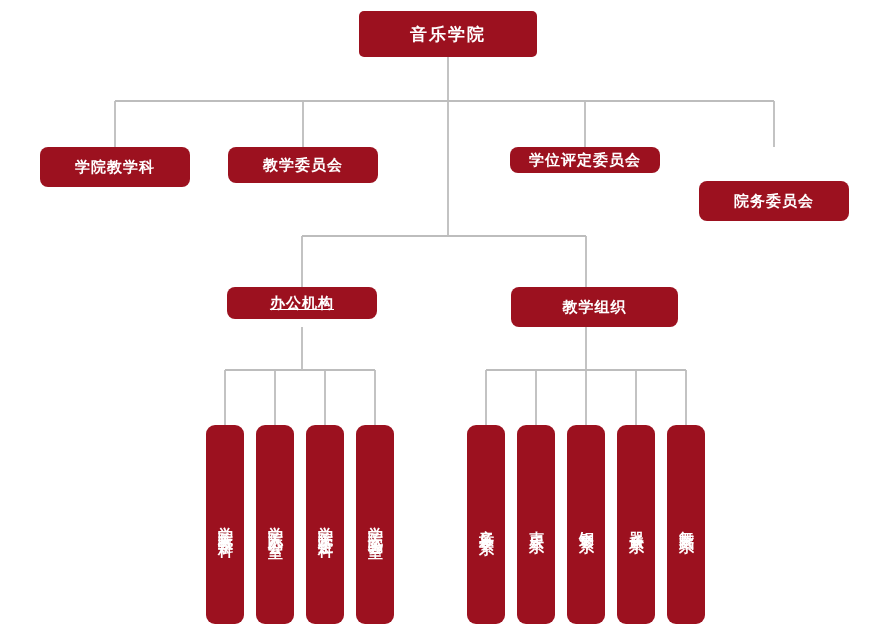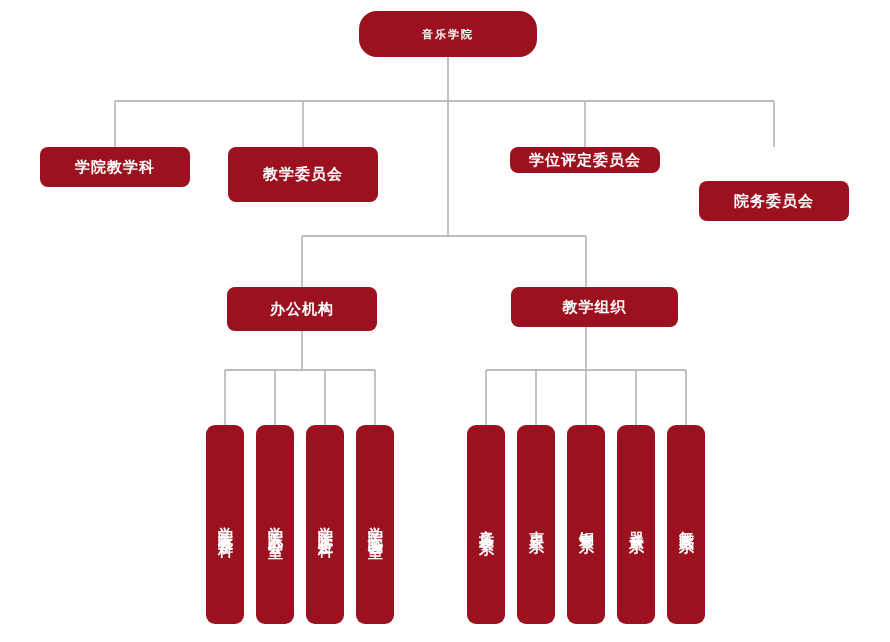--- a/index.html
+++ b/index.html
@@ -34,22 +34,22 @@
     display: flex;
     align-items: center;
     justify-content: center;
     font-weight: bold;
     border-radius: 8px;
     box-sizing: border-box;
     text-align: center;
     white-space: nowrap;
   }
   .node-root {
-    font-size: 11px;
-    border-radius: 18px;
+    font-size: 17px;
+    border-radius: 5px;
     letter-spacing: 2px;
     text-align: center;
   }
   .node-h {
     font-size: 15px;
     letter-spacing: 1px;
   }
   .node-v {
     writing-mode: vertical-rl;
     text-orientation: upright;
@@ -86,25 +86,25 @@
       M486 370 L486 425
       M536 370 L536 425
       M586 370 L586 425
       M636 370 L636 425
       M686 370 L686 425"></path>
   </svg>
 
   <div class="node node-root" style="left:359px; top:11px; width:178px; height:46px;">音乐学院</div>
 
   <div class="node node-h" style="left:40px; top:147px; width:150px; height:40px;">学院教学科</div>
-  <div class="node node-h" style="left:228px; top:147px; width:150px; height:55px;">教学委员会</div>
+  <div class="node node-h" style="left:228px; top:147px; width:150px; height:36px;">教学委员会</div>
   <div class="node node-h" style="left:510px; top:147px; width:150px; height:26px;">学位评定委员会</div>
   <div class="node node-h" style="left:699px; top:147px; width:150px; height:40px;margin-top:34px;">院务委员会</div>
 
-  <div class="node node-h" style="left:227px; top:287px; width:150px; height:44px;">办公机构</div>
+  <div class="node node-h" style="left:227px; top:287px; width:150px; height:32px;text-decoration:underline;">办公机构</div>
   <div class="node node-h" style="left:511px; top:287px; width:167px; height:40px;">教学组织</div>
 
   <div class="node node-v" style="left:206px; top:425px; width:38px; height:199px;">学院教学科</div>
   <div class="node node-v" style="left:256px; top:425px; width:38px; height:199px;">学院办公室</div>
   <div class="node node-v" style="left:306px; top:425px; width:38px; height:199px;">学院学生科</div>
   <div class="node node-v" style="left:356px; top:425px; width:38px; height:199px;">学院实验室</div>
 
   <div class="node node-v" style="left:467px; top:425px; width:38px; height:199px;">音乐学系</div>
   <div class="node node-v" style="left:517px; top:425px; width:38px; height:199px;">声乐系</div>
   <div class="node node-v" style="left:567px; top:425px; width:38px; height:199px;">钢琴系</div>

